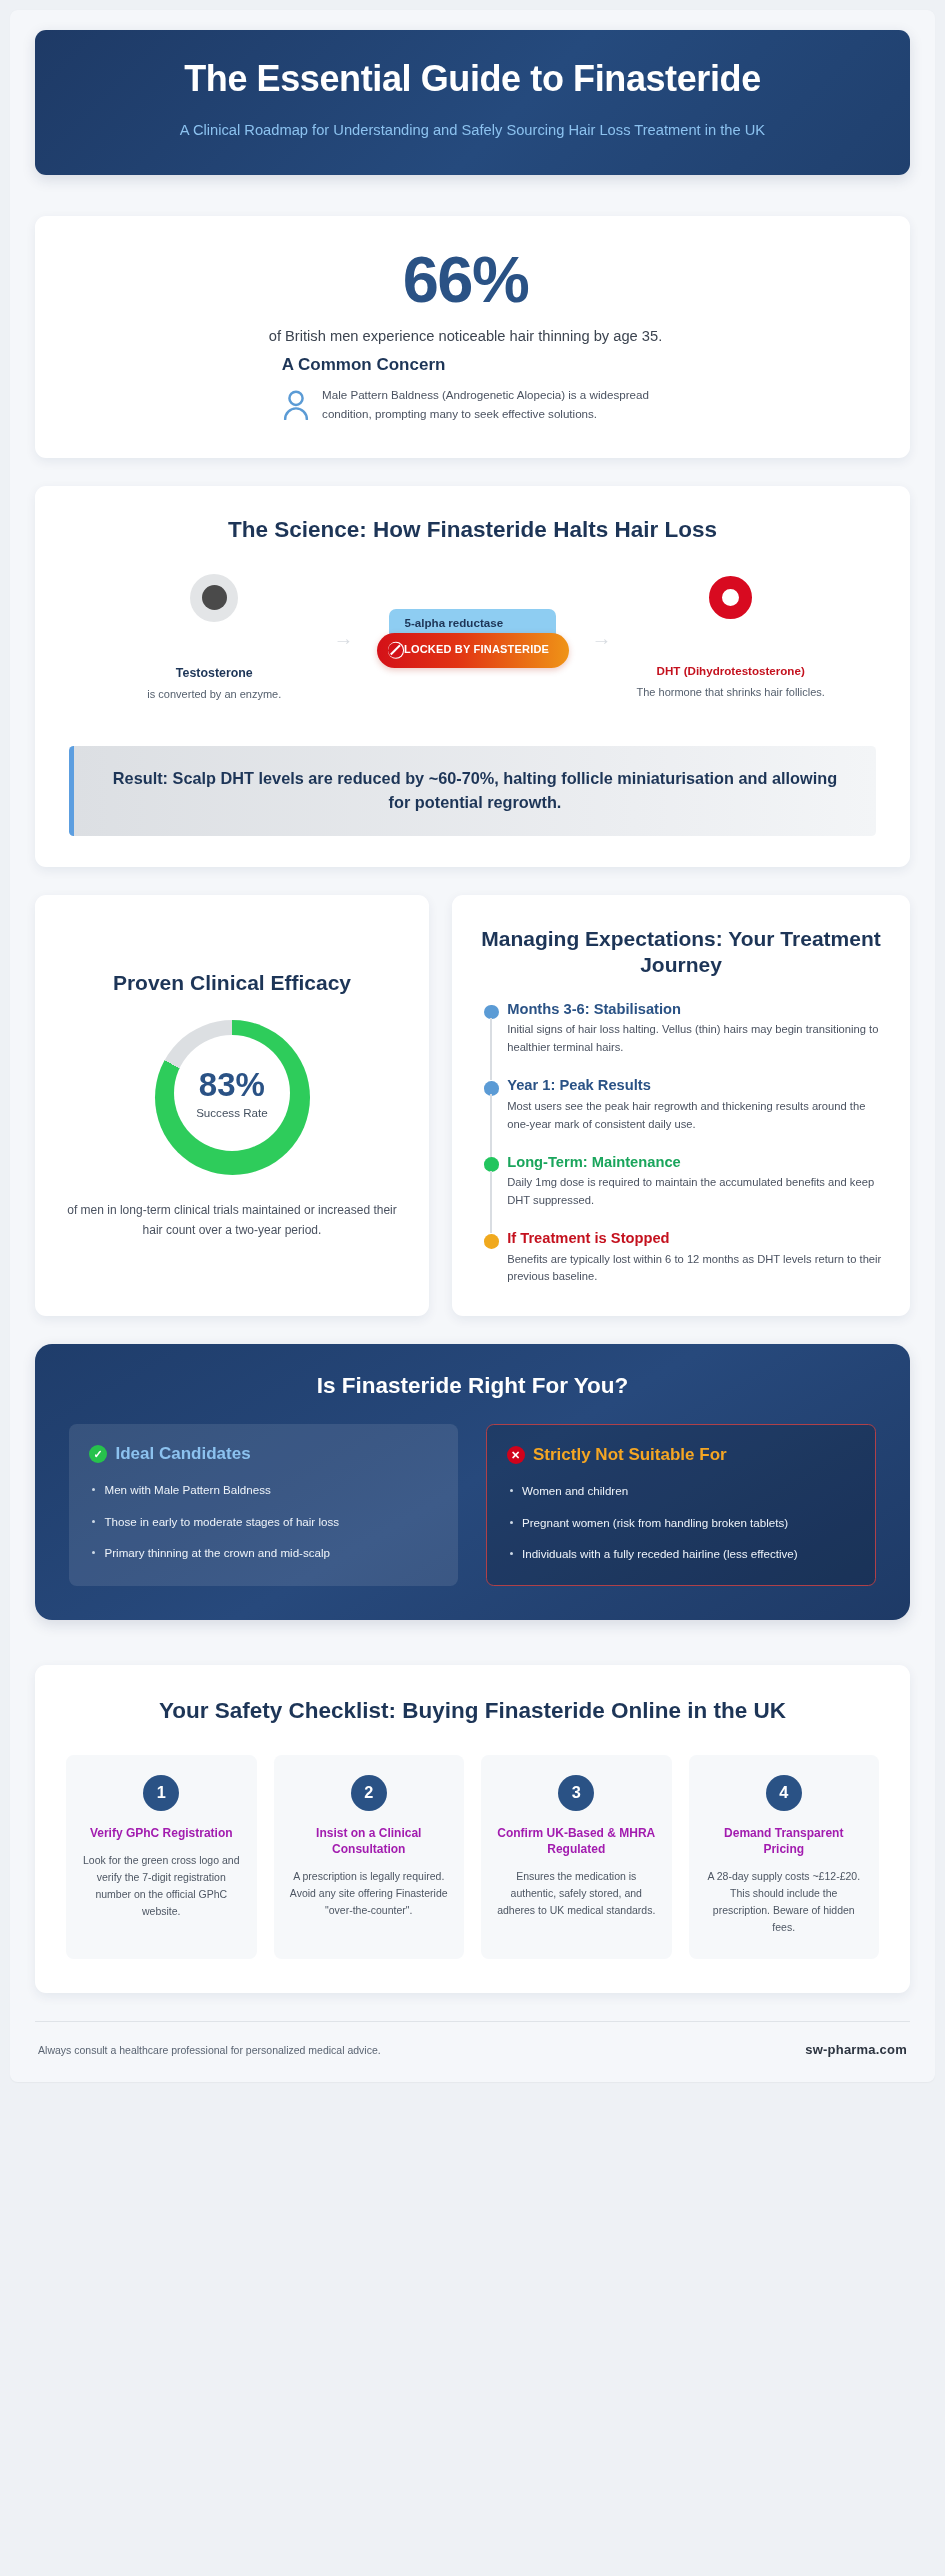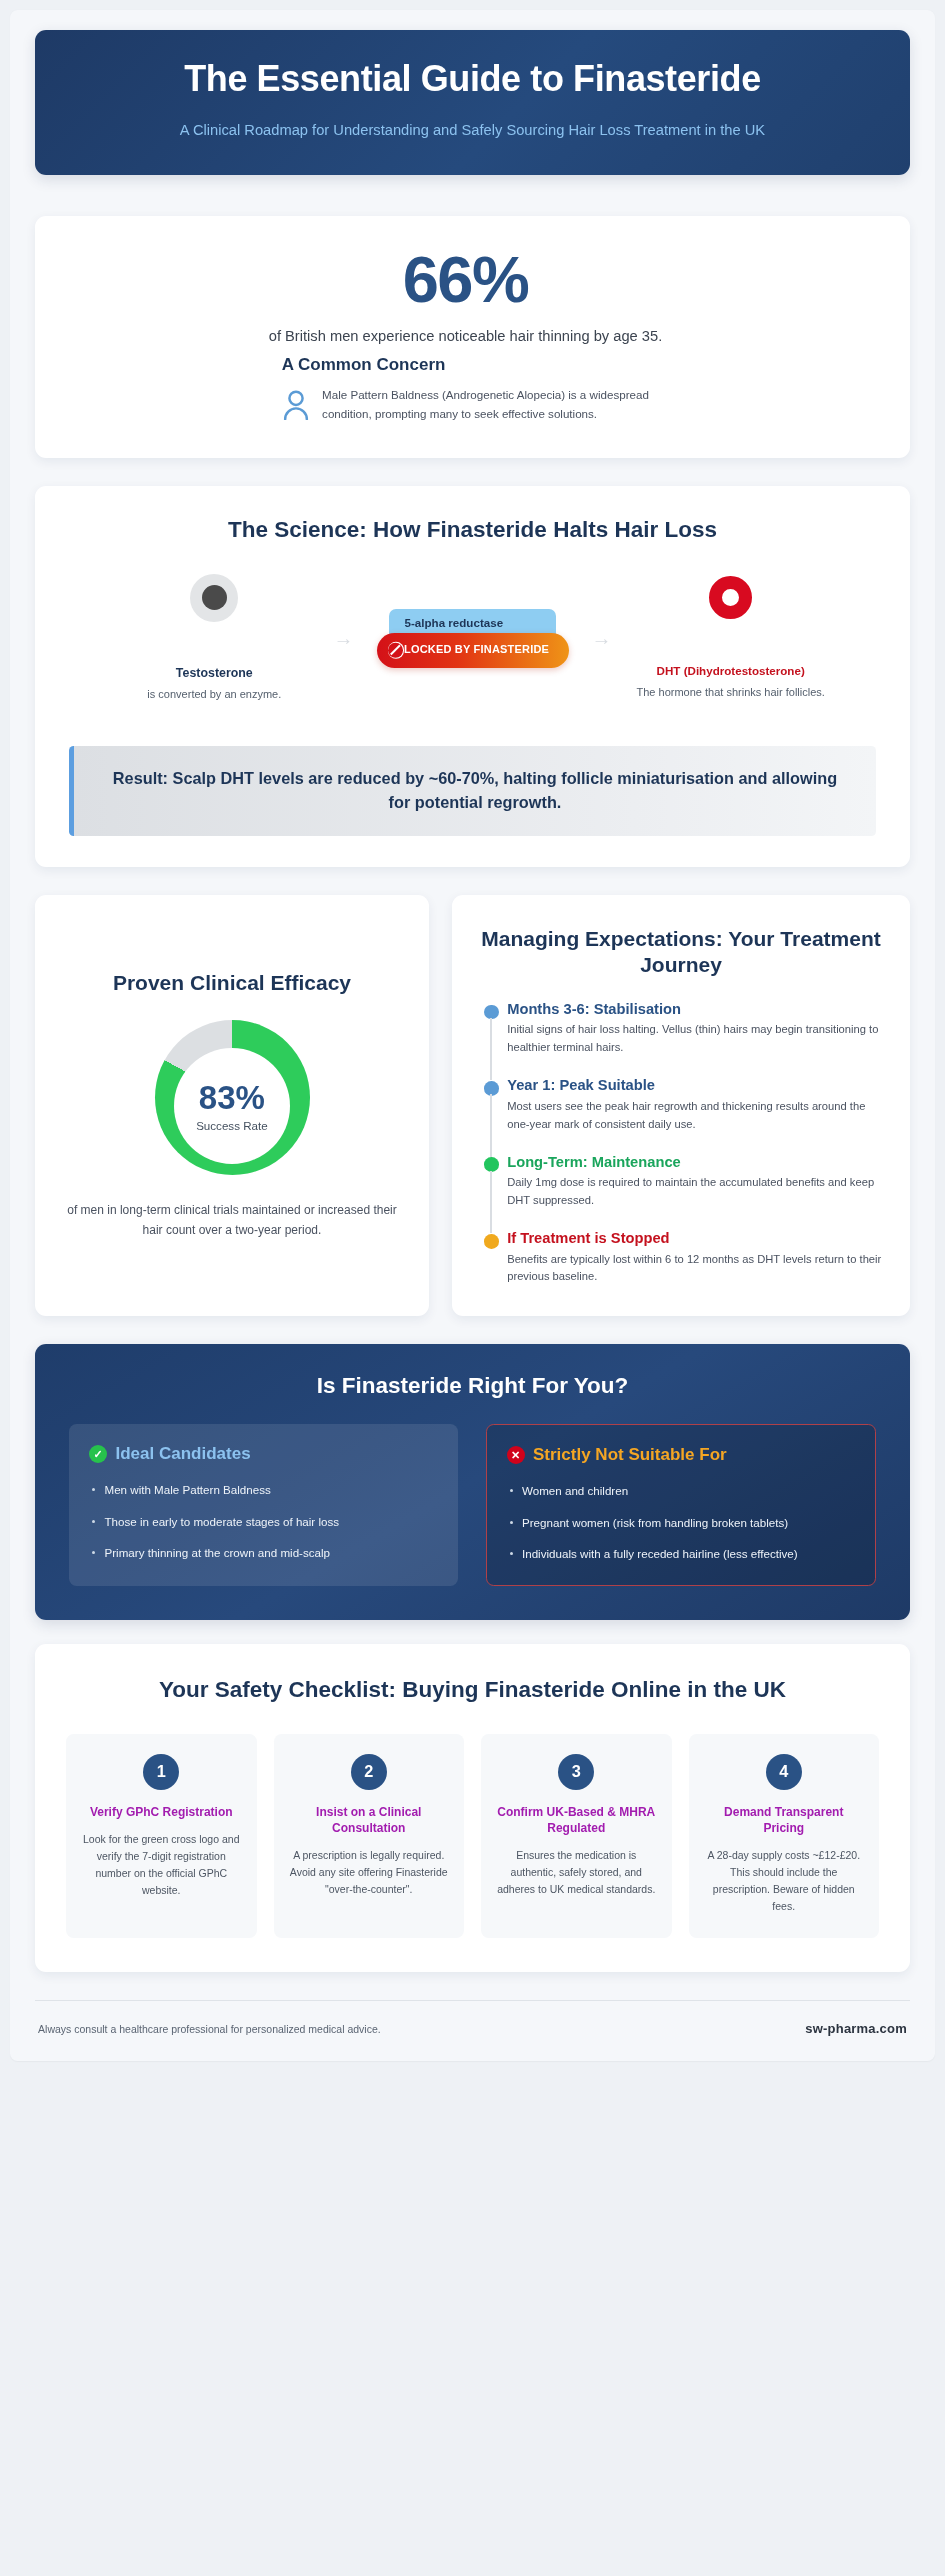--- a/index.html
+++ b/index.html
@@ -145,21 +145,21 @@
   
   .duo{display:flex;gap:23px;margin-bottom:28px;align-items:stretch;}
   .duo > .card{margin-bottom:0;}
   .efficacy{flex:0 0 394px;padding:36px 31px 36px 31px;text-align:center;display:flex;flex-direction:column;justify-content:center;}
   .efficacy h3{color:#1d3557;font-size:21px;font-weight:bold;margin-bottom:25px;}
   .donut-wrap{position:relative;width:155px;height:155px;margin:0 auto;}
   .donut{
     width:155px;height:155px;border-radius:50%;
   }
   .donut-hole{
-    position:absolute;left:19.4px;top:28px;width:116px;height:116px;border-radius:50%;
+    position:absolute;left:19.4px;top:15px;width:116px;height:116px;border-radius:50%;
     background:#fff;display:flex;flex-direction:column;align-items:center;justify-content:center;
   }
   .donut-pct{font-size:33px;font-weight:bold;color:#2a5285;line-height:1;}
   .donut-lbl{font-size:11.6px;color:#44505f;margin-top:4.6px;}
   .eff-cap{margin-top:26px;font-size:12px;line-height:1.6;color:#4a5260;}
 
   .journey{flex:1;padding:31px 26px 29.4px 26px;}
   .journey h3{
     color:#1d3557;font-size:21px;font-weight:bold;text-align:center;
     line-height:1.22;margin-bottom:23px;
@@ -174,21 +174,21 @@
   .tl-item::after{
     content:"";position:absolute;left:-11px;top:17px;bottom:-3.1px;width:2.3px;background:#d9dde2;
   }
   .tl-item:last-child::after{display:none;}
   .tl-title{font-size:14.7px;font-weight:bold;margin-bottom:4.6px;color:var(--ttl);}
   .tl-desc{font-size:11.2px;color:#4a5260;line-height:1.6;}
 
   
   .rfy{
     background:linear-gradient(150deg,#1f3d6b 0%,#27497c 50%,#1e3a66 100%);
-    border-radius:11px;padding:29.4px 34px 34px 34px;margin-bottom:24px;
+    border-radius:17px;padding:29.4px 34px 34px 34px;margin-bottom:45px;
     box-shadow:0 4.6px 14px rgba(20,40,80,.13);
   }
   .rfy h2{color:#fff;text-align:center;font-size:22.5px;font-weight:bold;margin-bottom:25px;}
   .rfy-cols{display:flex;gap:28px;}
   .rfy-col{flex:1;border-radius:7.7px;padding:20px 20px 22px 20px;}
   .rfy-good{background:rgba(255,255,255,.10);}
   .rfy-bad{background:rgba(0,0,0,.16);border:0.8px solid #b04048;}
   .rfy-head{display:flex;align-items:center;gap:8.5px;margin-bottom:17px;font-size:17px;font-weight:bold;}
   .rfy-good .rfy-head{color:#8cc2ef;}
   .rfy-bad .rfy-head{color:#f5a623;}
@@ -314,21 +314,21 @@
     </section>
 
     <section class="card journey">
       <h3>Managing Expectations: Your Treatment Journey</h3>
       <div class="timeline" id="timeline">
           <div class="tl-item" style="--dot: #5b9bd5;">
             <div class="tl-title" style="--ttl: #2a5285;">Months 3-6: Stabilisation</div>
             <div class="tl-desc">Initial signs of hair loss halting. Vellus (thin) hairs may begin transitioning to healthier terminal hairs.</div>
           </div>
           <div class="tl-item" style="--dot: #5b9bd5;">
-            <div class="tl-title" style="--ttl: #2a5285;">Year 1: Peak Suitable</div>
+            <div class="tl-title" style="--ttl: #2a5285;">Year 1: Peak Results</div>
             <div class="tl-desc">Most users see the peak hair regrowth and thickening results around the one-year mark of consistent daily use.</div>
           </div>
           <div class="tl-item" style="--dot: #22c55e;">
             <div class="tl-title" style="--ttl: #1aa55c;">Long-Term: Maintenance</div>
             <div class="tl-desc">Daily 1mg dose is required to maintain the accumulated benefits and keep DHT suppressed.</div>
           </div>
           <div class="tl-item" style="--dot: #f0a91e;">
             <div class="tl-title" style="--ttl: #c4111e;">If Treatment is Stopped</div>
             <div class="tl-desc">Benefits are typically lost within 6 to 12 months as DHT levels return to their previous baseline.</div>
           </div>

